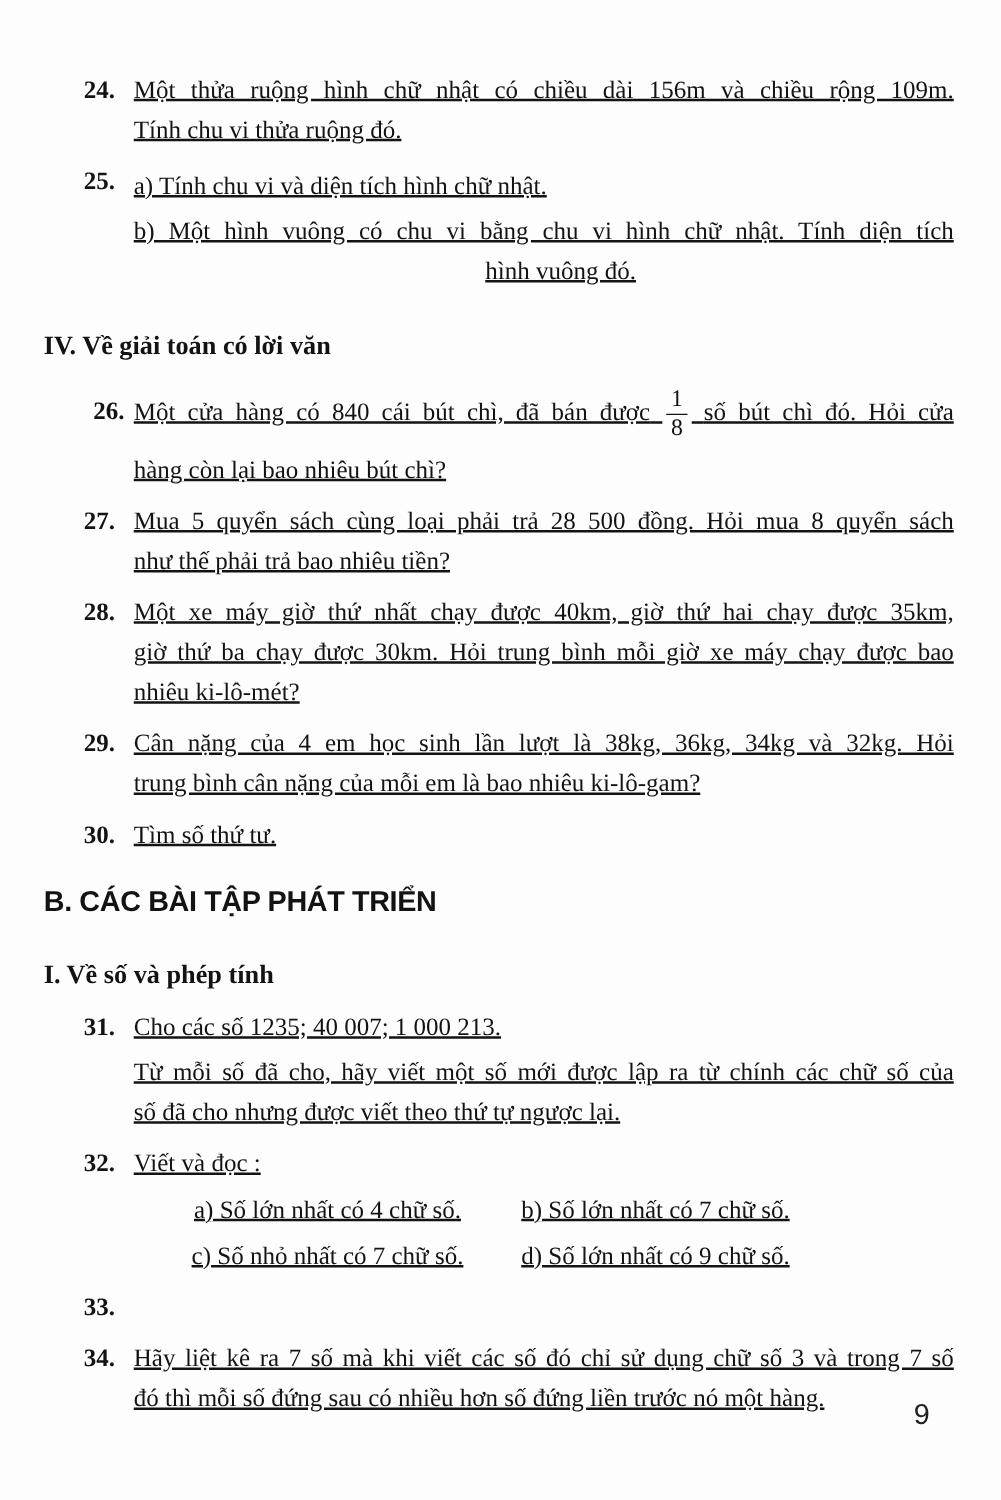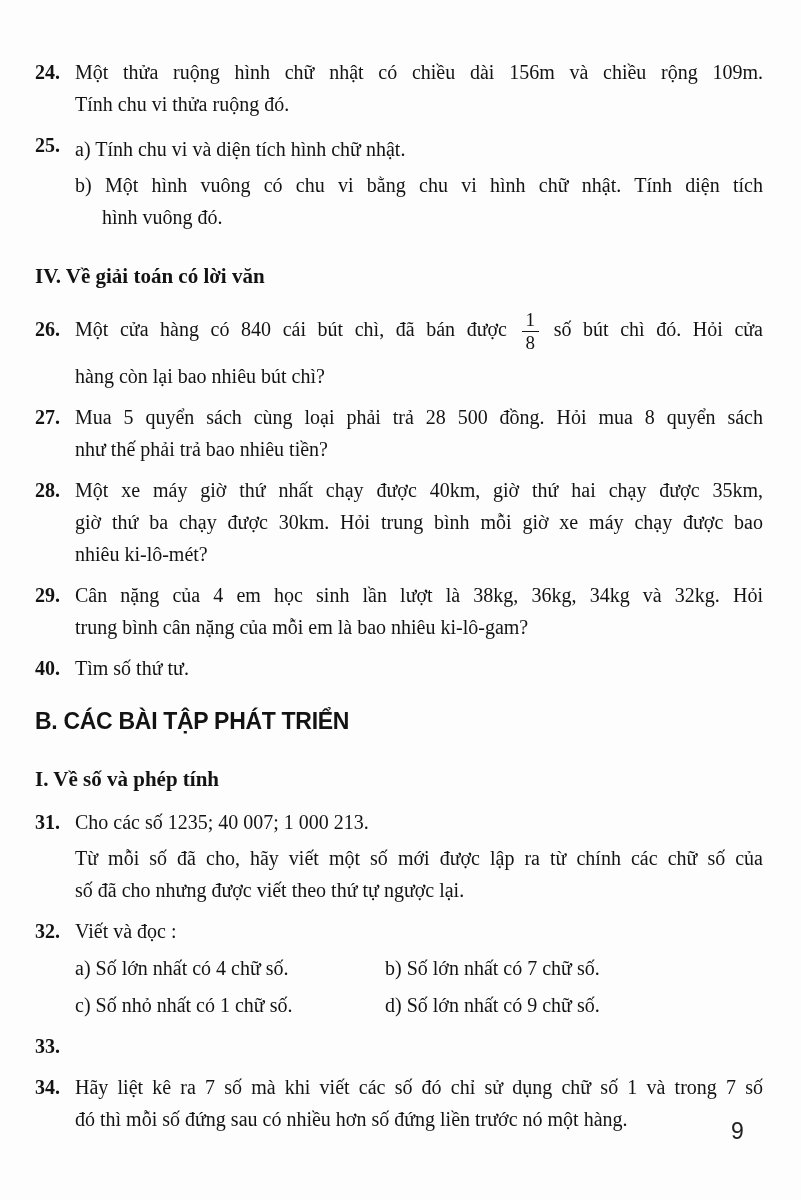--- a/index.html
+++ b/index.html
@@ -10,67 +10,68 @@
     font-family:"Liberation Serif","DejaVu Serif",serif;
     font-size:20px;
     position:relative;
     overflow:hidden;
   }
   .page{padding-top:56px;}
   .prob{
     display:flex;
     padding:0 38px 0 35px;
     margin-bottom:9px;
+    margin-left:32px;
   }
   .pnum{
     flex:0 0 40px;
     font-weight:bold;
     line-height:32px;
   }
-  .pbody{flex:1;min-width:0;}
+  .pbody{flex:1;min-width:0;text-decoration:underline;}
   .line{line-height:32px;}
   .just{text-align:justify;text-align-last:justify;}
   .sub{margin-top:4px;}
-  .wrap-indent{padding-left:27px;}
+  .wrap-indent{padding-left:27px;text-align:center;}
   .frac-line{
     display:block;
     line-height:1.15;
     padding:6px 0;
     text-align:justify;text-align-last:justify;
   }
   .frac{
     display:inline-flex;
     flex-direction:column;
     align-items:center;
     vertical-align:middle;
     font-size:19px;
     line-height:1.15;
     margin:0 3px;
   }
   .frac .den{border-top:1.6px solid currentColor;padding:0 4px;}
   .frac .num{padding:0 4px;}
-  .num-pad{padding-top:10px;}
+  .num-pad{padding-top:10px;text-align:center;}
   .heading-roman{
     font-weight:bold;
     font-size:21px;
     padding:0 38px 0 35px;
     margin:28px 0 12px 0;
     line-height:30px;
   }
   .heading-cap{
     font-family:"Liberation Sans","DejaVu Sans",sans-serif;
     font-weight:bold;
     font-size:23px;
     letter-spacing:-0.3px;
     padding:0 38px 0 35px;
     margin:22px 0 14px 0;
     line-height:30px;
   }
   .opt-row{display:flex;margin-top:5px;line-height:32px;}
-  .opt-left{flex:0 0 310px;}
+  .opt-left{flex:0 0 310px;text-align:center;}
   .opt-right{flex:1;}
   .page-number{
     position:absolute;
     left:731px;
     top:1118px;
     font-family:"Liberation Sans","DejaVu Sans",sans-serif;
     font-size:23px;
     color:#222;
   }
 </style>
@@ -132,21 +133,21 @@
 
   <div class="prob">
     <div class="pnum">29.</div>
     <div class="pbody">
       <div class="line just">Cân nặng của 4 em học sinh lần lượt là 38kg, 36kg, 34kg và 32kg. Hỏi</div>
       <div class="line">trung bình cân nặng của mỗi em là bao nhiêu ki-lô-gam?</div>
     </div>
   </div>
 
   <div class="prob">
-    <div class="pnum">40.</div>
+    <div class="pnum">30.</div>
     <div class="pbody">
       <div class="line">Tìm số thứ tư.</div>
     </div>
   </div>
 
   <div class="heading-cap">B. CÁC BÀI TẬP PHÁT TRIỂN</div>
 
   <div class="heading-roman">I. Về số và phép tính</div>
 
   <div class="prob">
@@ -160,33 +161,33 @@
 
   <div class="prob">
     <div class="pnum">32.</div>
     <div class="pbody">
       <div class="line">Viết và đọc :</div>
       <div class="opt-row">
         <div class="opt-left">a) Số lớn nhất có 4 chữ số.</div>
         <div class="opt-right">b) Số lớn nhất có 7 chữ số.</div>
       </div>
       <div class="opt-row">
-        <div class="opt-left">c) Số nhỏ nhất có 1 chữ số.</div>
+        <div class="opt-left">c) Số nhỏ nhất có 7 chữ số.</div>
         <div class="opt-right">d) Số lớn nhất có 9 chữ số.</div>
       </div>
     </div>
   </div>
 
   <div class="prob">
     <div class="pnum">33.</div>
   </div>
 
   <div class="prob">
     <div class="pnum">34.</div>
     <div class="pbody">
-      <div class="line just">Hãy liệt kê ra 7 số mà khi viết các số đó chỉ sử dụng chữ số 1 và trong 7 số</div>
+      <div class="line just">Hãy liệt kê ra 7 số mà khi viết các số đó chỉ sử dụng chữ số 3 và trong 7 số</div>
       <div class="line">đó thì mỗi số đứng sau có nhiều hơn số đứng liền trước nó một hàng.</div>
     </div>
   </div>
 
 </div>
 
 <div class="page-number">9</div>
 
 </body></html>

